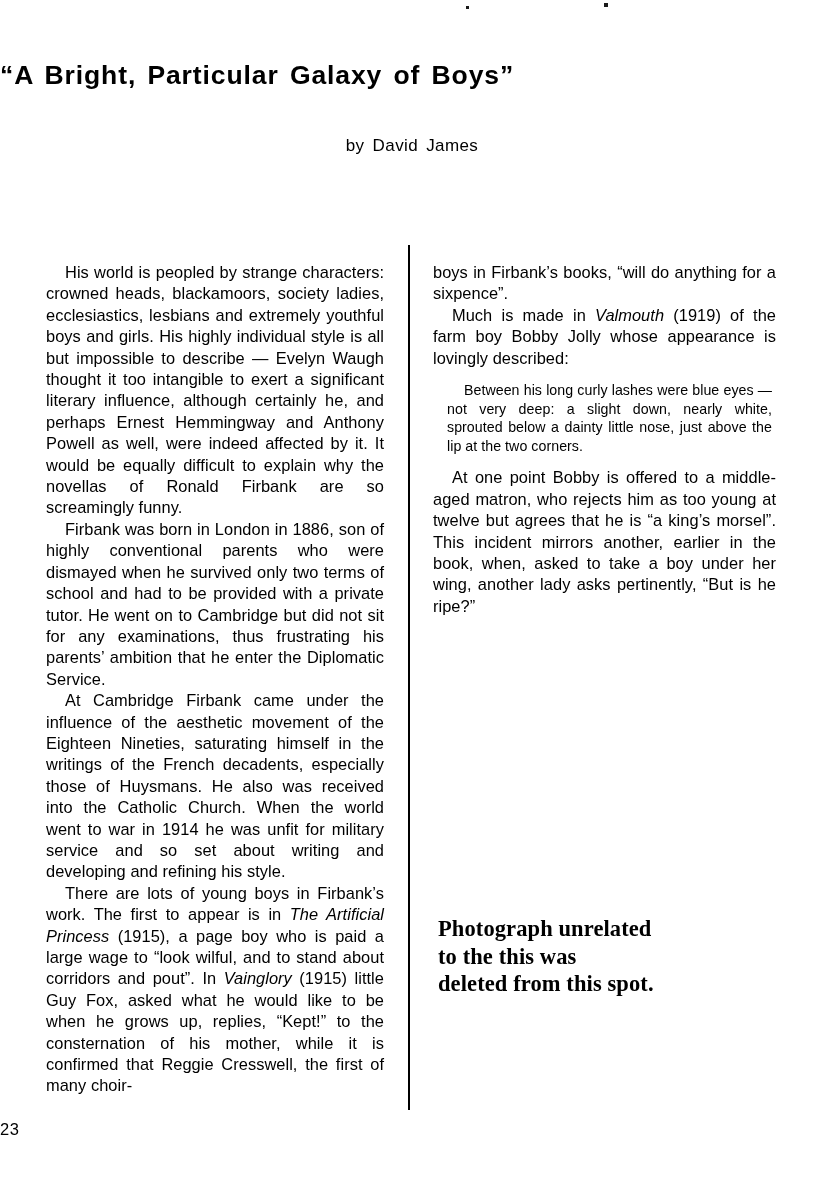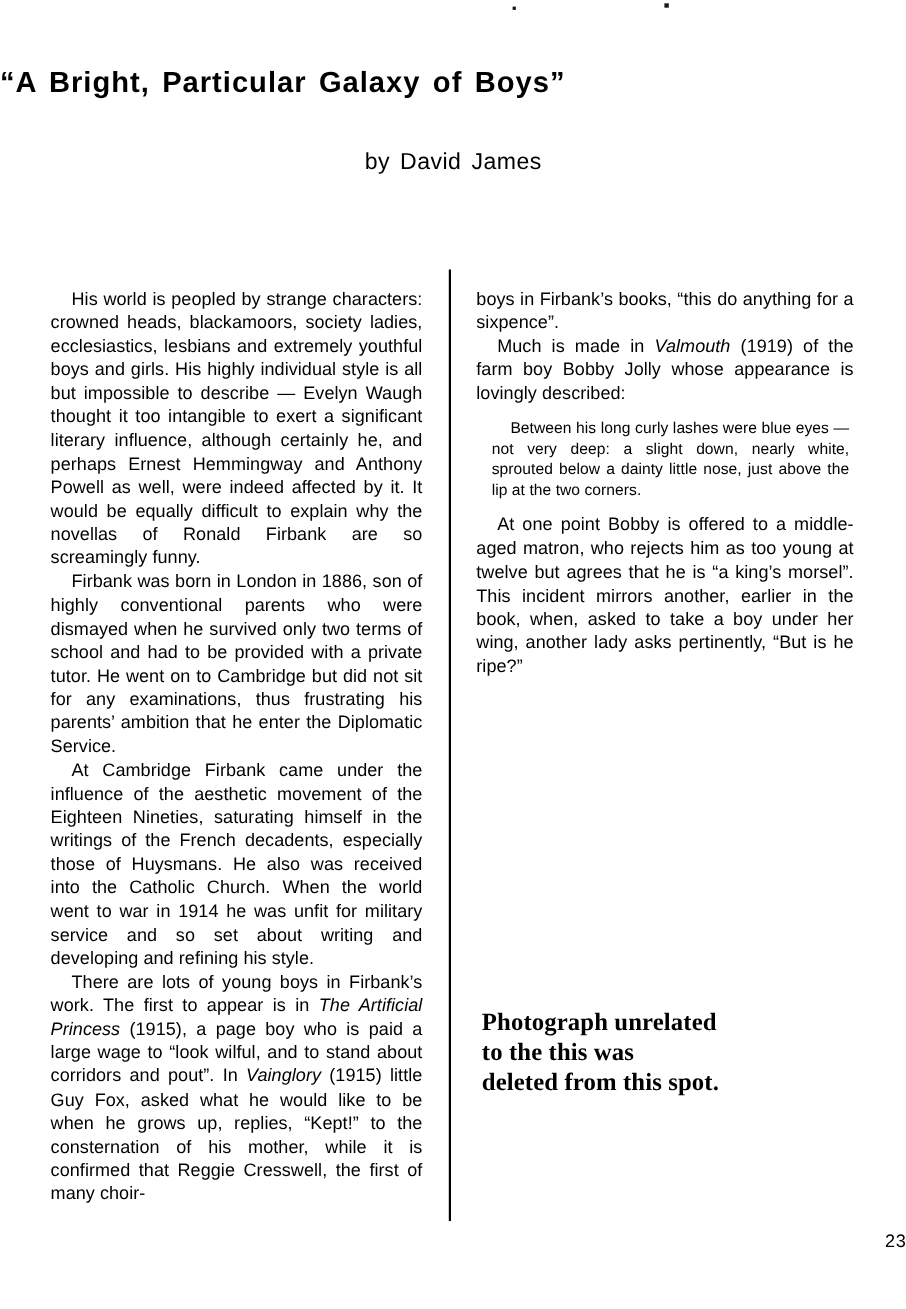--- a/index.html
+++ b/index.html
@@ -42,21 +42,21 @@
     letter-spacing: 0.9px;
     word-spacing: 3px;
     line-height: 1.1;
   }
   .byline {
     position: absolute;
     left: 0;
     top: 136px;
     width: 824px;
     text-align: center;
-    font-size: 21px;
+    font-size: 17px;
     font-weight: normal;
     letter-spacing: 0.4px;
     word-spacing: 3px;
   }
 
   
   .column-rule {
     position: absolute;
     left: 408px;
     top: 245px;
@@ -114,21 +114,21 @@
     letter-spacing: 0.1px;
   }
   .photo-note div { white-space: nowrap; }
 
   
   .folio {
     position: absolute;
     left: 0;
     top: 1120px;
     width: 824px;
-    text-align: right;
+    text-align: left;
     font-size: 16.5px;
     letter-spacing: 0.5px;
   }
 </style>
 </head>
 <body>
 
 <div class="page">
 
   <div class="speck speck-a"></div>
@@ -140,21 +140,21 @@
   <div class="column-rule"></div>
 
   <div class="col col-left">
     <p>His world is peopled by strange characters: crowned heads, blackamoors, society ladies, ecclesiastics, lesbians and extremely youthful boys and girls. His highly individual style is all but impossible to describe — Evelyn Waugh thought it too intangible to exert a significant literary influence, although certainly he, and perhaps Ernest Hemmingway and Anthony Powell as well, were indeed affected by it. It would be equally difficult to explain why the novellas of Ronald Firbank are so screamingly funny.</p>
     <p>Firbank was born in London in 1886, son of highly conventional parents who were dismayed when he survived only two terms of school and had to be provided with a private tutor. He went on to Cambridge but did not sit for any examinations, thus frustrating his parents’ ambition that he enter the Diplomatic Service.</p>
     <p>At Cambridge Firbank came under the influence of the aesthetic movement of the Eighteen Nineties, saturating himself in the writings of the French decadents, especially those of Huysmans. He also was received into the Catholic Church. When the world went to war in 1914 he was unfit for military service and so set about writing and developing and refining his style.</p>
     <p><span>There are lots of young boys in Firbank’s work. The first to appear is in </span><i>The Artificial Princess</i><span> (1915), a page boy who is paid a large wage to “look wilful, and to stand about corridors and pout”. In </span><i>Vainglory</i><span> (1915) little Guy Fox, asked what he would like to be when he grows up, replies, “Kept!” to the consternation of his mother, while it is confirmed that Reggie Cresswell, the first of many choir-</span></p>
   </div>
 
   <div class="col col-right">
-    <p class="no-indent" style="text-indent:0">boys in Firbank’s books, “this do anything for a sixpence”.</p>
+    <p class="no-indent" style="text-indent:0">boys in Firbank’s books, “will do anything for a sixpence”.</p>
     <p><span>Much is made in </span><i>Valmouth</i><span> (1919) of the farm boy Bobby Jolly whose appearance is lovingly described:</span></p>
     <div class="blockquote">Between his long curly lashes were blue eyes — not very deep: a slight down, nearly white, sprouted below a dainty little nose, just above the lip at the two corners.</div>
     <p>At one point Bobby is offered to a middle-aged matron, who rejects him as too young at twelve but agrees that he is “a king’s morsel”. This incident mirrors another, earlier in the book, when, asked to take a boy under her wing, another lady asks pertinently, “But is he ripe?”</p>
   </div>
 
   <div class="photo-note">
     <div>Photograph unrelated</div>
     <div>to the this was</div>
     <div>deleted from this spot.</div>
   </div>

